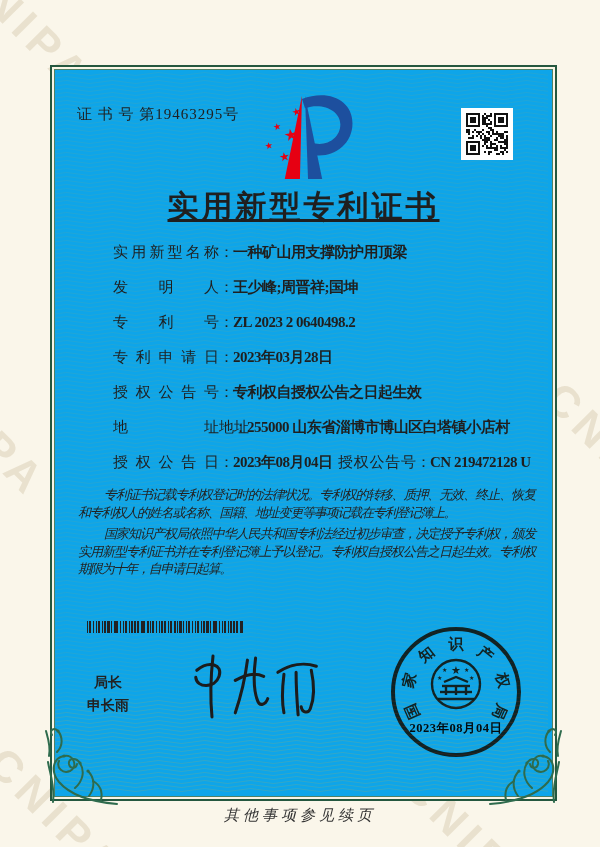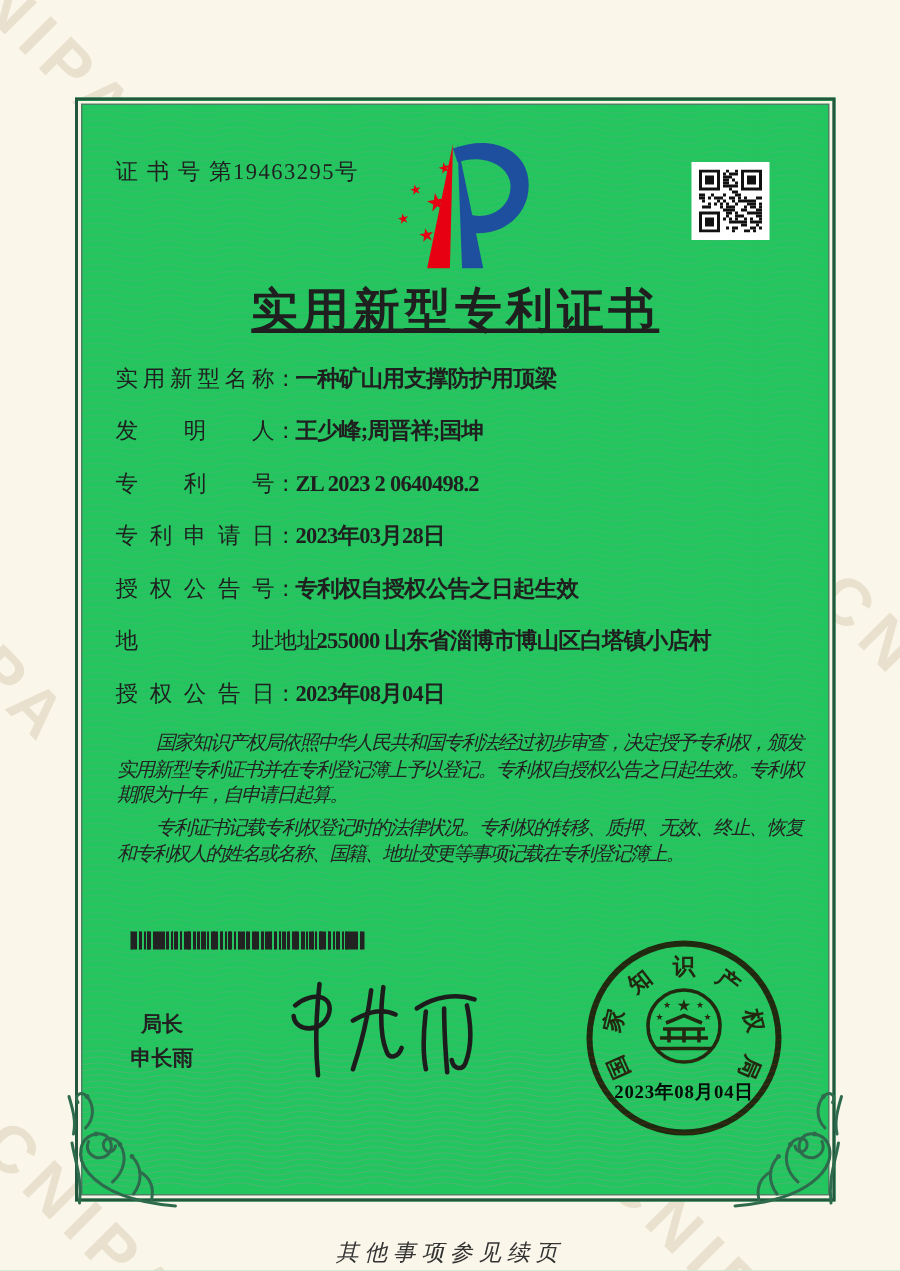--- a/index.html
+++ b/index.html
@@ -4,41 +4,41 @@
 <style>
   html,body{margin:0;padding:0;background:#faf6ea;}
   .stage{position:relative;width:600px;height:847px;background:#faf6ea;overflow:hidden;
          font-family:"Liberation Serif","DejaVu Serif",serif;color:#1f1f1f;}
   
   .wm{position:absolute;font-family:"Liberation Sans","DejaVu Sans",sans-serif;
       font-weight:bold;font-size:44px;letter-spacing:7px;color:rgba(186,168,128,0.26);
       transform:translate(-50%,-50%) rotate(45deg);white-space:nowrap;z-index:1;}
   
   .frame{position:absolute;left:50px;top:65px;width:503px;height:732px;
-         border:2px solid #24573f;background:#22c55e;
+         border:2px solid #24573f;background:#0ea5e9;
          box-shadow:inset 0 0 0 2px #f9f5e6, inset 0 0 0 3px #4e8066;z-index:2;}
   .waves{position:absolute;left:3px;top:3px;width:493px;height:722px;pointer-events:none;}
   .waves path{fill:none;stroke:#7aa886;stroke-width:0.7;opacity:0.28;}
   .waves path.strong{opacity:0.5;}
   .flourish{position:absolute;bottom:-9px;left:-9px;width:78px;height:84px;z-index:6;}
   .flourish.right{left:auto;right:-9px;transform:scaleX(-1);}
   .flourish path{fill:none;stroke:#2e6b4d;stroke-width:2;stroke-linecap:round;}
   .flourish circle{fill:#2e6b4d;}
   
   .cert-no{position:absolute;left:25px;top:38px;font-size:15px;letter-spacing:1px;z-index:5;}
   .logo{position:absolute;left:203px;top:25px;width:102px;height:96px;z-index:5;}
   .qr{position:absolute;left:409px;top:41px;width:42px;height:42px;background:#fff;
       padding:5px;z-index:5;}
   .title{position:absolute;left:0;top:119px;width:100%;text-align:center;margin:0;
          font-size:31px;font-weight:bold;letter-spacing:3px;z-index:5;text-decoration:underline;}
   
   .fields{position:absolute;left:25px;top:176px;width:460px;z-index:5;font-size:15px;}
   .frow{position:absolute;left:0;white-space:nowrap;}
   .flabel{display:inline-block;width:106px;text-align:justify;text-align-last:justify;
-          vertical-align:top;}
+          vertical-align:top;margin-left:36px;}
   .fcolon{display:inline-block;width:14px;}
   .fvalue{letter-spacing:-0.5px;font-weight:bold;}
   .fgroup2{position:absolute;left:225px;top:0;white-space:nowrap;}
   .fgroup2 .flabel{width:78px;}
   
   .paras{position:absolute;left:26px;top:419px;width:457px;z-index:5;
          font-size:13px;line-height:17.5px;letter-spacing:-1.2px;
          font-style:italic;text-align:justify;color:#222;}
   .paras p{margin:0 0 4px 0;text-indent:2em;}
   
@@ -60,21 +60,21 @@
   .seal .emb{stroke:#df2b1c;fill:none;stroke-width:2.4;opacity:0.95;}
   .seal text{fill:#df2b1c;font-weight:bold;opacity:0.95;
              font-family:"Liberation Sans","DejaVu Sans",sans-serif;}
   .seal .star{font-weight:normal;}
   .seal-date{position:absolute;left:0;top:98px;width:100%;text-align:center;
              font-size:12.5px;font-weight:bold;color:#111;letter-spacing:0.5px;}
   
   .page-info{position:absolute;left:0;top:710px;width:100%;text-align:center;
              font-size:12px;z-index:5;color:#222;}
   .continuation{position:absolute;left:0;top:806px;width:100%;text-align:center;
-                font-size:15px;font-style:italic;letter-spacing:4px;color:#333;z-index:3;margin-top:20px;}
+                font-size:15px;font-style:italic;letter-spacing:4px;color:#333;z-index:3;}
 </style>
 </head>
 <body>
 
 <div class="stage">
 
   <span class="wm" style="left:25px;top:25px">CNIPA</span>
   <span class="wm" style="left:225px;top:150px">CNIPA</span>
   <span class="wm" style="left:415px;top:297px">CNIPA</span>
   <span class="wm" style="left:-20px;top:430px">CNIPA</span>
@@ -466,26 +466,29 @@
         <span class="flabel">专利申请日</span><span class="fcolon">：</span><span class="fvalue">2023年03月28日</span>
       </div>
       <div class="frow" style="top:140px">
         <span class="flabel">授权公告号</span><span class="fcolon">：</span><span class="fvalue">专利权自授权公告之日起生效</span>
       </div>
       <div class="frow" style="top:175px">
         <span class="flabel">地址</span><span class="fcolon" hidden="">地址</span><span class="fcolon">：</span><span class="fvalue">255000 山东省淄博市博山区白塔镇小店村</span>
       </div>
       <div class="frow" style="top:210px">
         <span class="flabel">授权公告日</span><span class="fcolon">：</span><span class="fvalue">2023年08月04日</span>
+        <span class="fgroup2">
+          <span class="flabel">授权公告号</span><span class="fcolon">：</span><span class="fvalue">CN 219472128 U</span>
+        </span>
       </div>
     </div>
 
     <div class="paras">
+      <p>专利证书记载专利权登记时的法律状况。专利权的转移、质押、无效、终止、恢复和专利权人的姓名或名称、国籍、地址变更等事项记载在专利登记簿上。</p>
       <p>国家知识产权局依照中华人民共和国专利法经过初步审查，决定授予专利权，颁发实用新型专利证书并在专利登记簿上予以登记。专利权自授权公告之日起生效。专利权期限为十年，自申请日起算。</p>
-      <p>专利证书记载专利权登记时的法律状况。专利权的转移、质押、无效、终止、恢复和专利权人的姓名或名称、国籍、地址变更等事项记载在专利登记簿上。</p>
     </div>
 
     <div class="barcode"></div>
 
     <div class="signer">
       <div>局长</div>
       <div>申长雨</div>
     </div>
 
     <svg class="sig-svg" viewBox="0 0 135 75">

